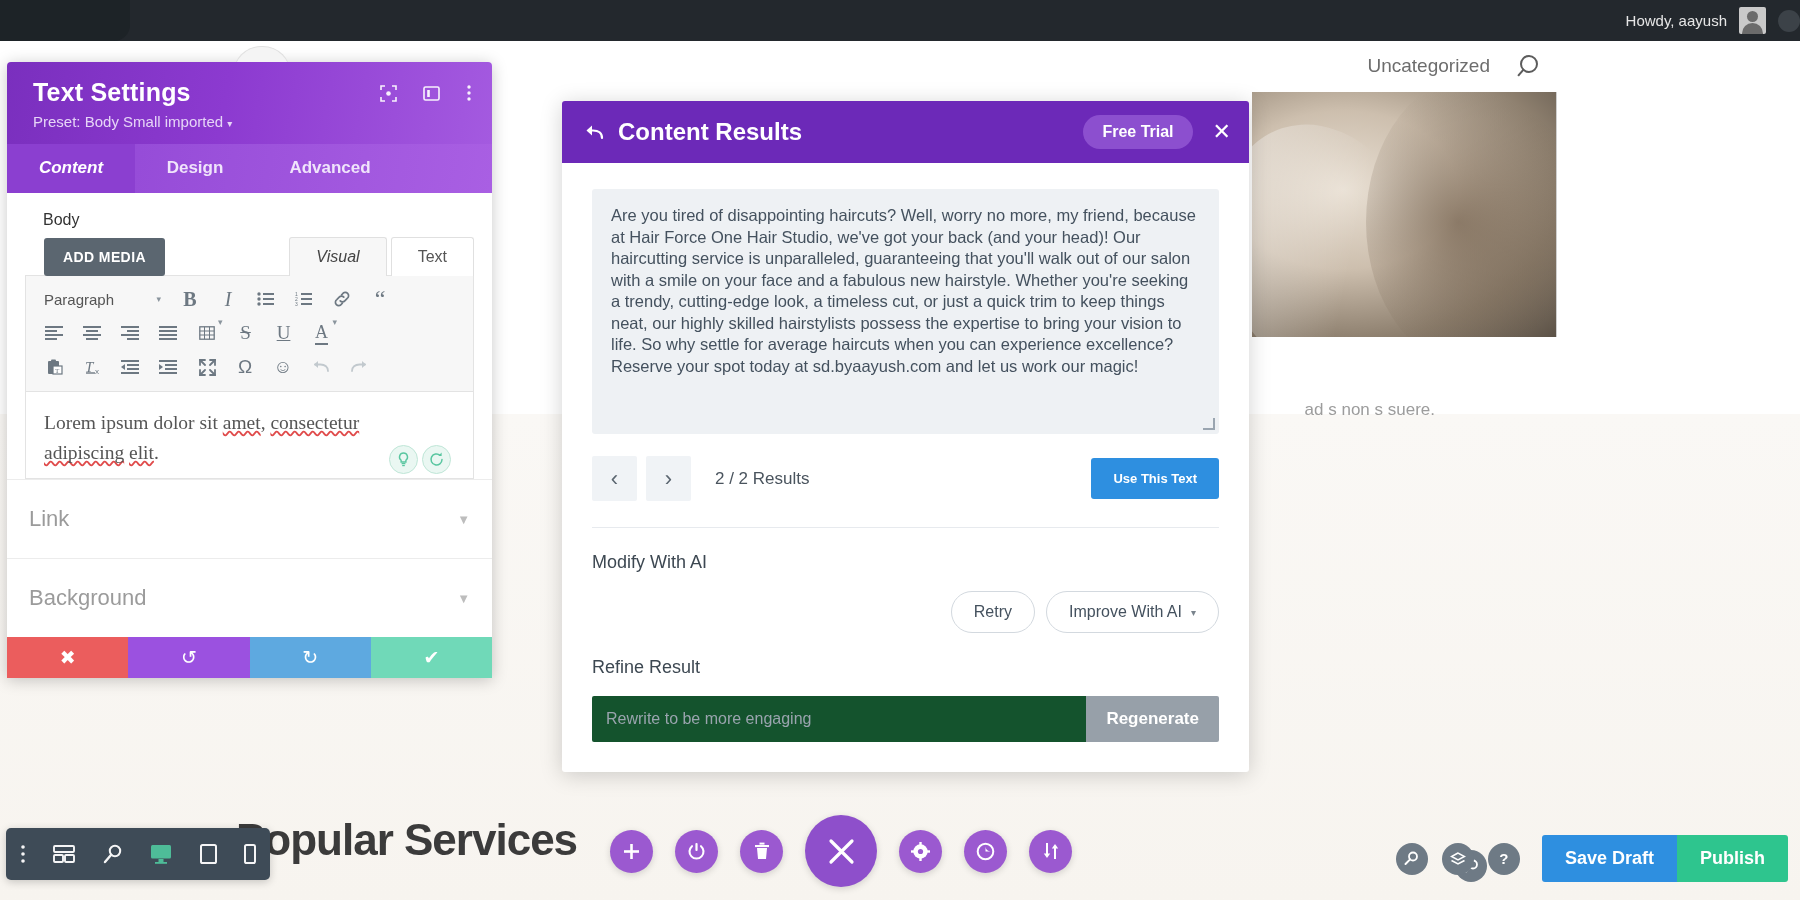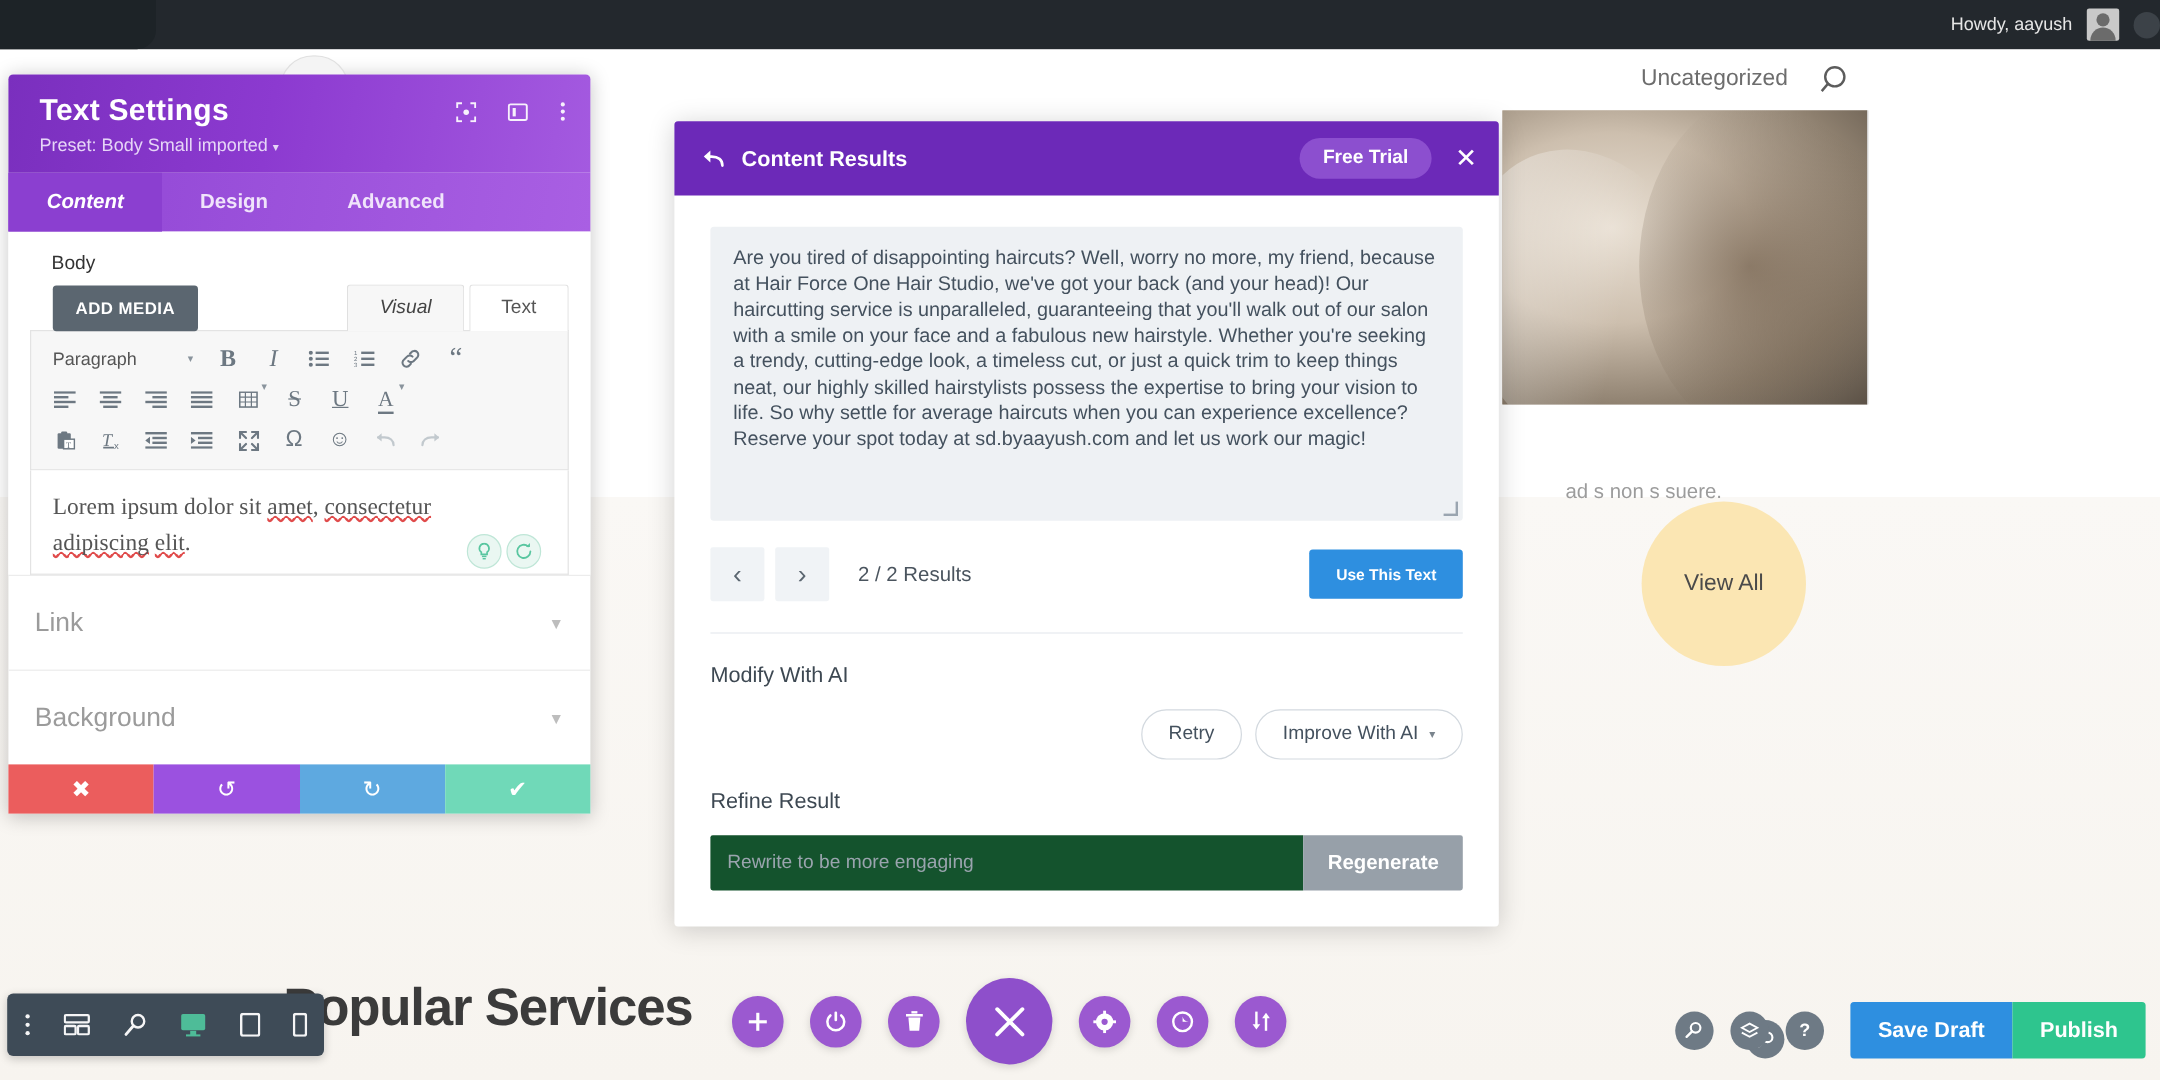--- a/index.html
+++ b/index.html
@@ -232,21 +232,21 @@
     position:absolute; left:562px; top:101px; width:687px;
     background:#fff; z-index:60;
     box-shadow:0 3px 22px rgba(0,0,0,.18);
     border-radius:3px;
   }
   .cr-header{
     background:#6c29b8; display:flex; align-items:center;
     padding: 14px 18px 14px 22px; border-radius:3px 3px 0 0;
   }
   .cr-back{ color:#fff; font-size:21px; margin-right:14px; cursor:pointer; line-height:0; }
-  .cr-title{ color:#fff; font-size:18px; font-weight:bold; }
+  .cr-title{ color:#fff; font-size:24px; font-weight:bold; }
   .cr-free{
     margin-left:auto; background:#8c4fcf; color:#fff; font-size:16px; font-weight:bold;
     padding:8px 19px; border-radius:20px; cursor:pointer;
   }
   .cr-close{ color:#fff; font-size:22px; margin-left:20px; cursor:pointer; line-height:1; }
 
   .cr-body{ padding: 26px 30px 30px 30px; }
   .cr-result-box{
     background:#eef1f4; border-radius:3px; padding:16px 19px 16px 19px;
     min-height:245px; position:relative;
@@ -337,21 +337,20 @@
 </head>
 <body>
 
 <div id="page-bg">
   <div class="site-header">
     <span class="cat">Uncategorized</span>
     <span class="search-glass"></span>
   </div>
   <div class="hero-photo"></div>
   <div class="ghost-para">ad  s non s suere.</div>
-  <div class="view-all-circle">View All</div>
   <div class="popular-services">Popular Services</div>
 </div>
 
 <div id="admin-bar">
   <div class="left-notch"></div>
   <div class="ab-right">
     <span class="howdy">Howdy, aayush</span>
     <span class="avatar-box"></span>
     <span class="ab-circle-right"></span>
   </div>

